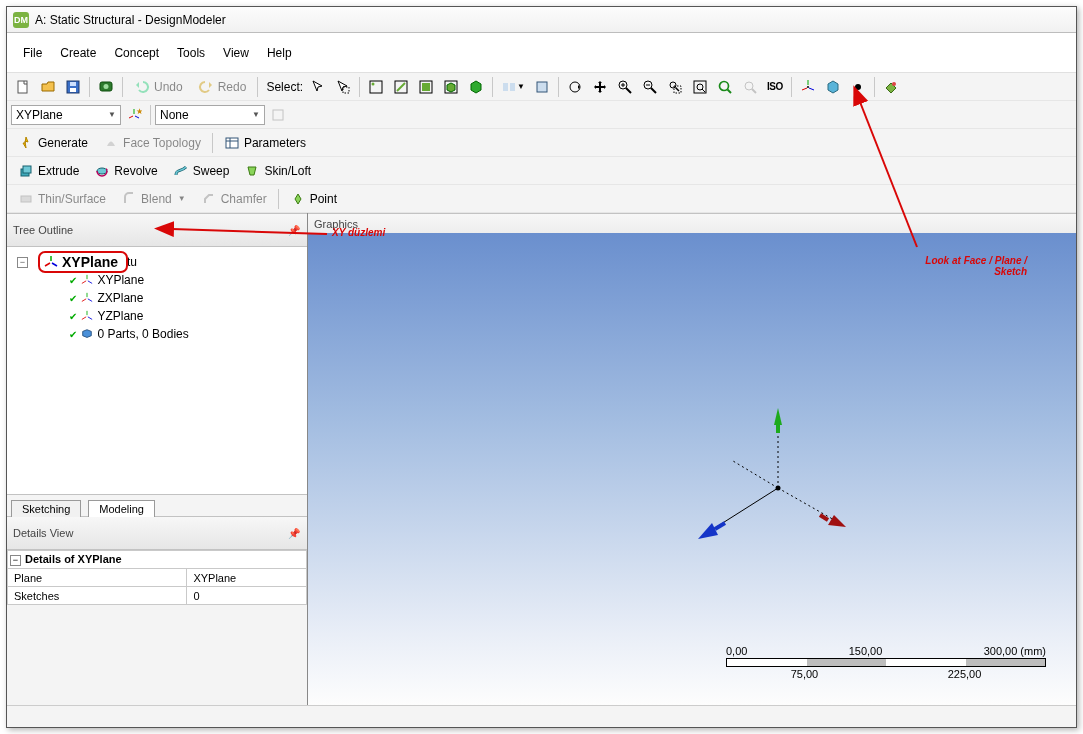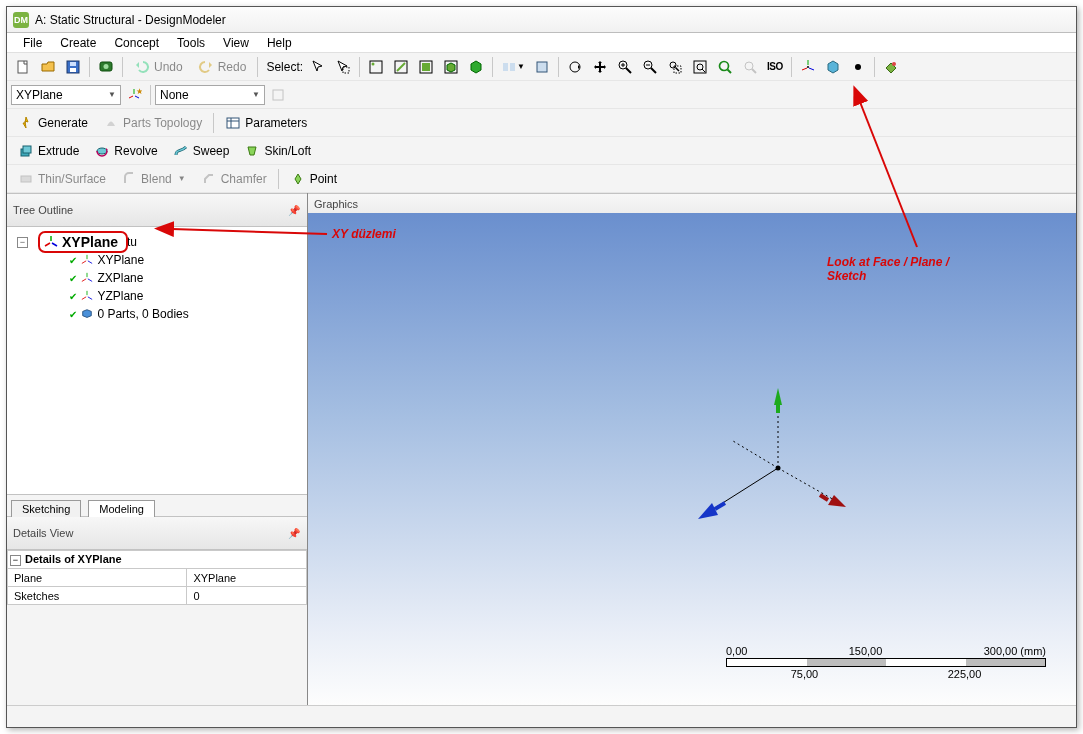--- a/index.html
+++ b/index.html
@@ -1,20 +1,20 @@
 <!DOCTYPE html>
 <html><head>
 <meta charset="utf-8">
 <style>
   * { box-sizing: border-box; font-family: "Segoe UI", Tahoma, sans-serif; }
   body { margin:0; padding:6px; background:#fff; font-size:12px; color:#000; }
   .window { width:1071px; height:722px; border:1px solid #555; box-shadow:2px 2px 6px rgba(0,0,0,.3); background:#fff; display:flex; flex-direction:column; position:relative; }
   .titlebar { height:26px; background:linear-gradient(#fcfcfc,#f1f1f1); border-bottom:1px solid #bdbdbd; display:flex; align-items:center; padding:0 6px; gap:6px; }
   .app-icon { width:16px; height:16px; background:#7cb342; border-radius:3px; display:flex; align-items:center; justify-content:center; color:#fff; font-size:9px; font-weight:bold;}
-  .menubar { height:20px; display:flex; align-items:center; padding:0 8px; gap:2px; border-bottom:1px solid #e0e0e0;}
+  .menubar { height:40px; display:flex; align-items:center; padding:0 8px; gap:2px; border-bottom:1px solid #e0e0e0;}
   .menu-item { padding:2px 8px; cursor:default; }
   .toolbar { height:28px; display:flex; align-items:center; padding:0 4px; gap:1px; border-bottom:1px solid #e6e6e6; background:#f4f4f4; }
   .toolbar .sep { width:1px; height:20px; background:#c8c8c8; margin:0 3px;}
   .tbtn { min-width:22px; height:22px; display:flex; align-items:center; justify-content:center; padding:0 3px; border:1px solid transparent; border-radius:2px; cursor:default;}
   .tbtn.txt { gap:4px; padding:0 6px;}
   .tbtn.dis { opacity:.45; }
   .combo { height:20px; border:1px solid #a7a7a7; background:#fff; display:flex; align-items:center; padding:0 4px; gap:4px; min-width:90px;}
   .combo .arrow { margin-left:auto; font-size:8px; color:#555;}
   .body-row { flex:1; display:flex; min-height:0; }
   .left-col { width:301px; display:flex; flex-direction:column; border-right:1px solid #888; background:#f4f4f4;}
@@ -36,21 +36,21 @@
   .details tr.hd td { font-weight:bold; background:#fff;}
   .graphics { flex:1; position:relative; overflow:hidden; background:#fff;}
   .gpane-hd { position:absolute; top:0; left:0; right:0;align-items:flex-end;}
   .viewport { position:absolute; top:20px; left:0; right:0; bottom:0; background:linear-gradient(to bottom,#6a8fce 0%,#a3bde1 40%,#e9eef7 85%,#fdfdfd 100%);}
   .triad { position:absolute; left:370px; top:170px; width:170px; height:170px; }
   .scale { position:absolute; right:30px; bottom:25px; width:320px; font-size:11px; color:#000;}
   .scale-bar { height:9px; display:flex; border:1px solid #000;}
   .scale-bar div { flex:1; }
   .scale-bar div:nth-child(odd){ background:#fff;}
   .scale-bar div:nth-child(even){ background:#bdbdbd;}
-  .anno { position:absolute; color:#d90707; font-style:italic; font-weight:bold; font-size:12px; text-align:left; pointer-events:none;}
+  .anno { position:absolute; color:#d90707; font-style:italic; font-weight:bold; font-size:10px; text-align:right; pointer-events:none;}
   svg.icon { width:16px; height:16px; }
   .footer { height:22px; border-top:1px solid #ccc; background:#f4f4f4;}
 </style>
 </head>
 <body>
 
 <div class="window">
 
   <div class="titlebar">
     <div class="app-icon">DM</div>
@@ -276,21 +276,21 @@
     <div class="tbtn txt">
         <svg class="icon" viewBox="0 0 16 16">
           <path d="M8 2l2 5-3-1 1 7-3-5 2 0z" fill="#f5c200" stroke="#b58500"></path>
         </svg>
         <span>Generate</span>
       </div>
     <div class="tbtn txt dis">
         <svg class="icon" viewBox="0 0 16 16">
           <path d="M4 11c3-6 5-6 8 0" fill="#aaa"></path>
         </svg>
-        <span>Parts Topology</span>
+        <span>Face Topology</span>
       </div>
     <div class="sep"></div>
     <div class="tbtn txt">
         <svg class="icon" viewBox="0 0 16 16">
           <rect x="2" y="3" width="12" height="10" fill="#fff" stroke="#357"></rect>
           <line x1="2" y1="6" x2="14" y2="6" stroke="#357"></line>
           <line x1="6" y1="3" x2="6" y2="13" stroke="#357"></line>
         </svg>
         <span>Parameters</span>
       </div>

